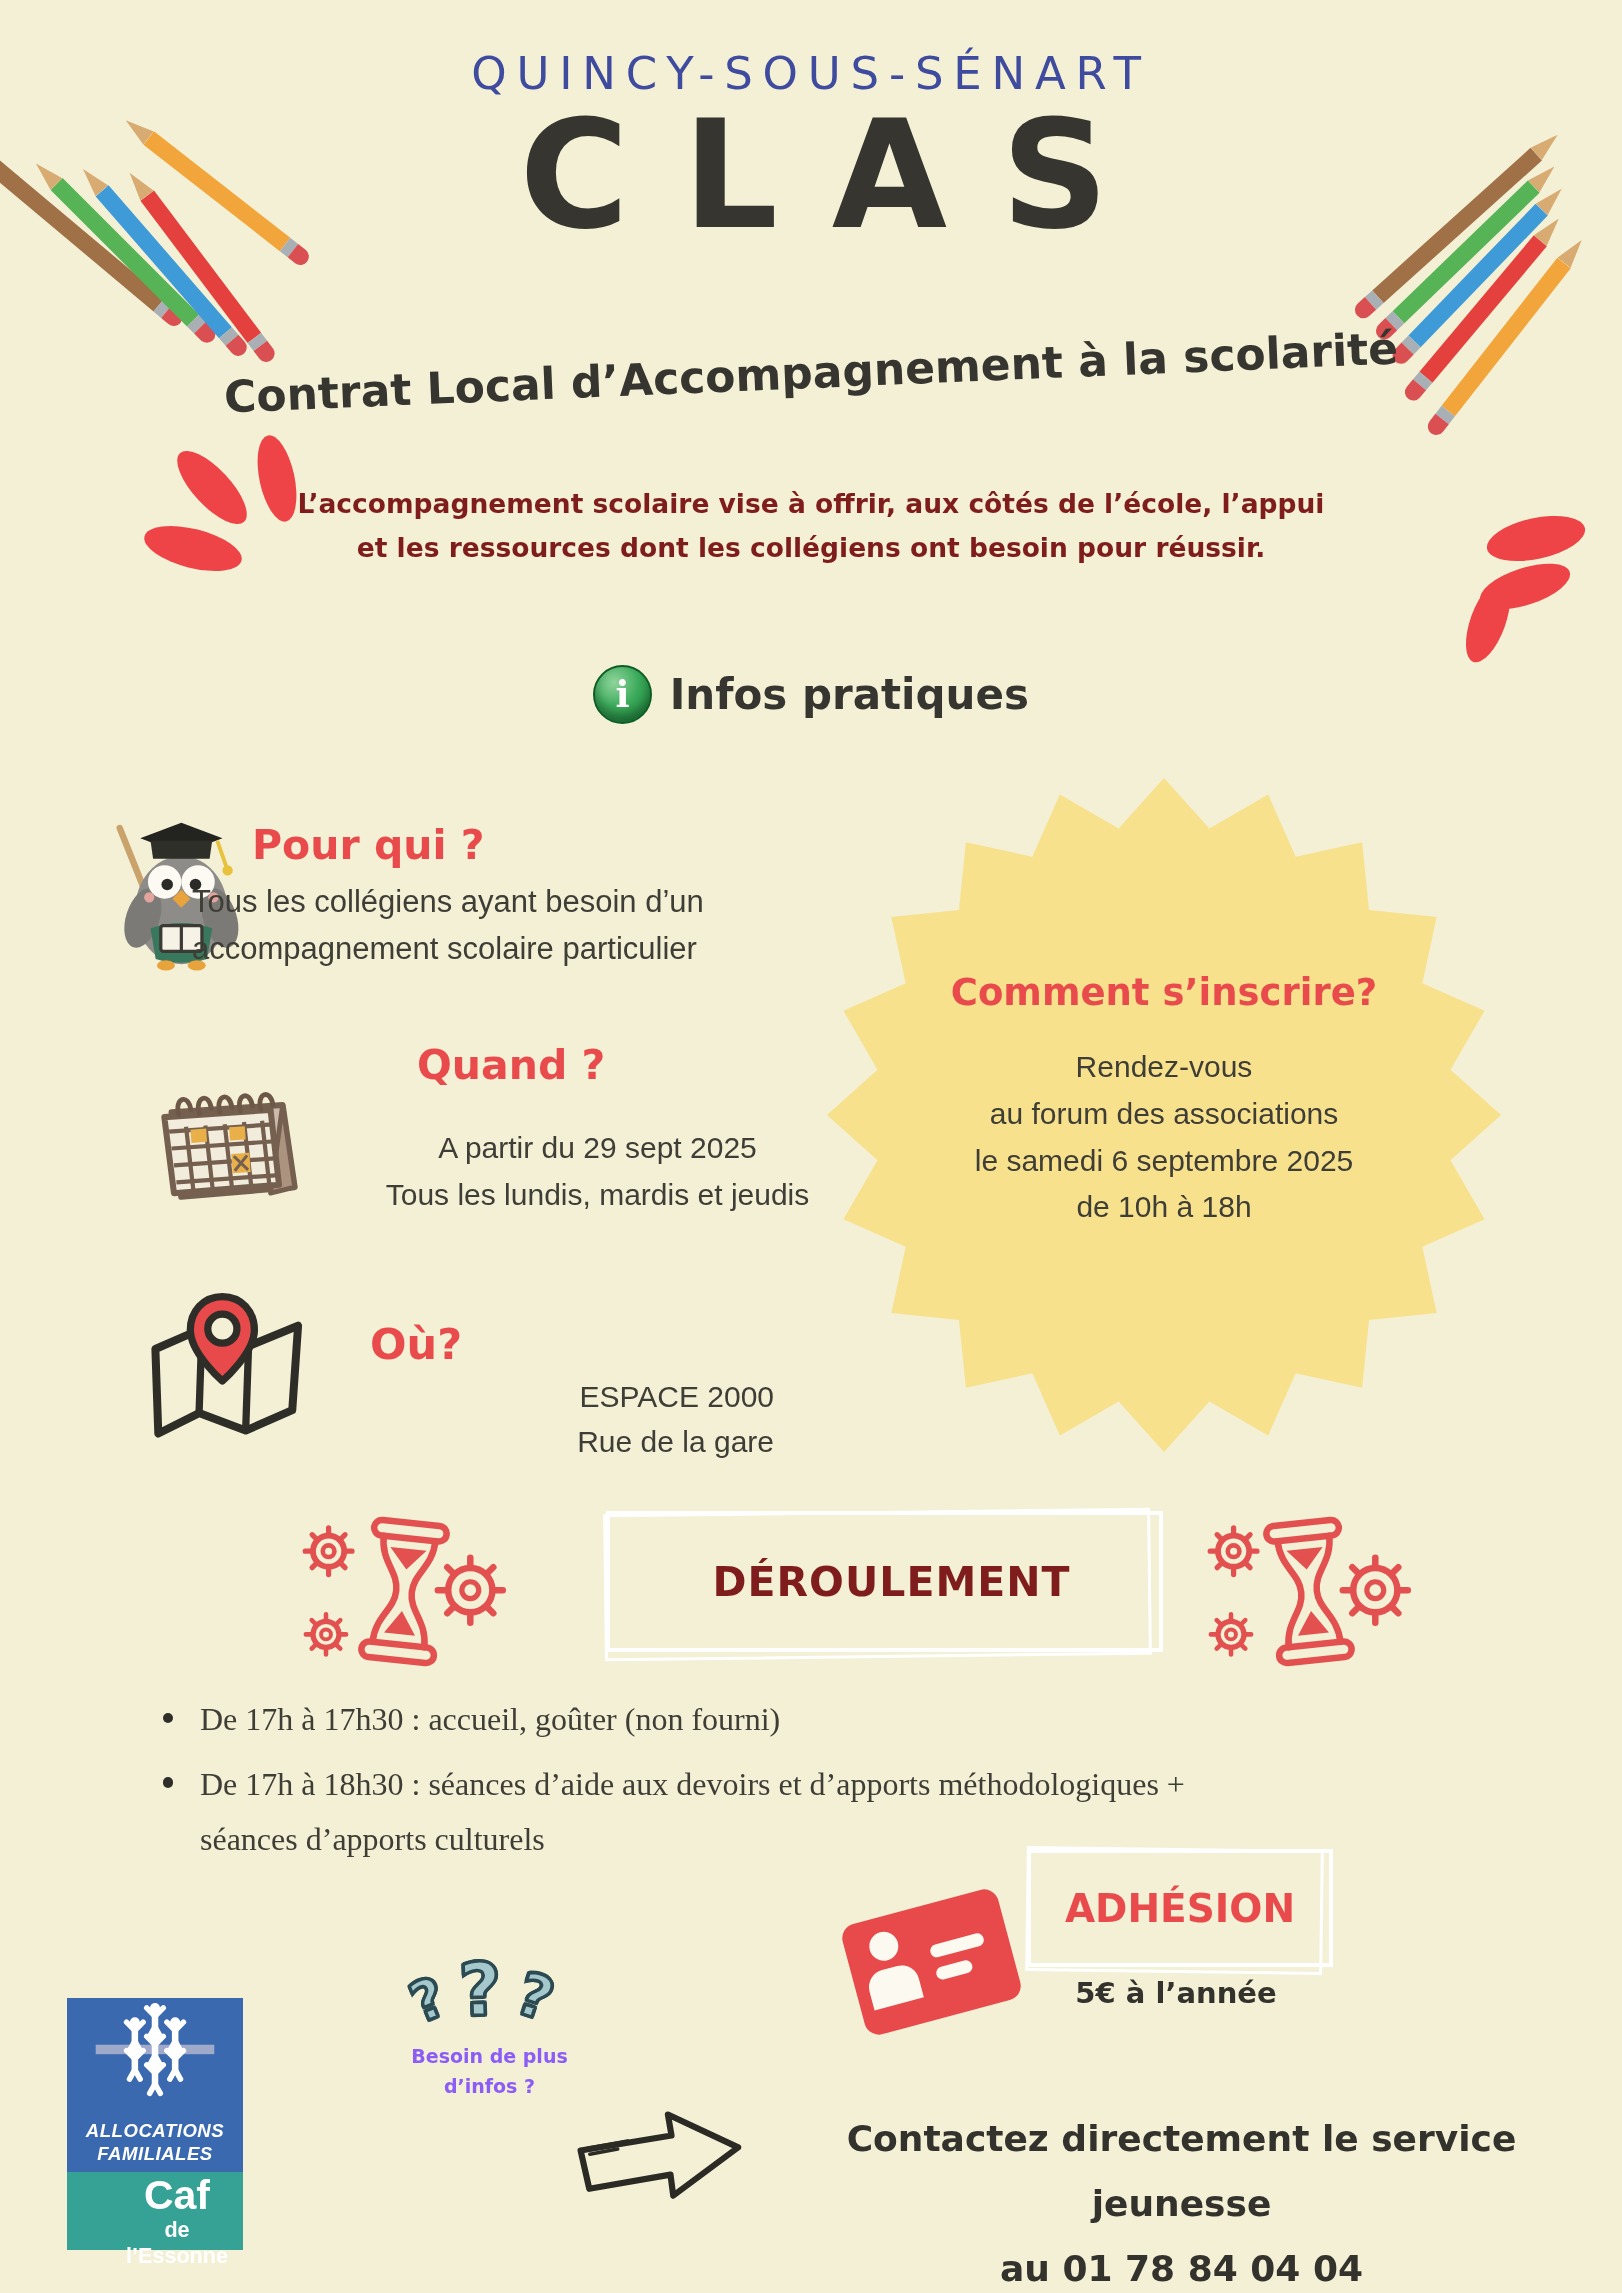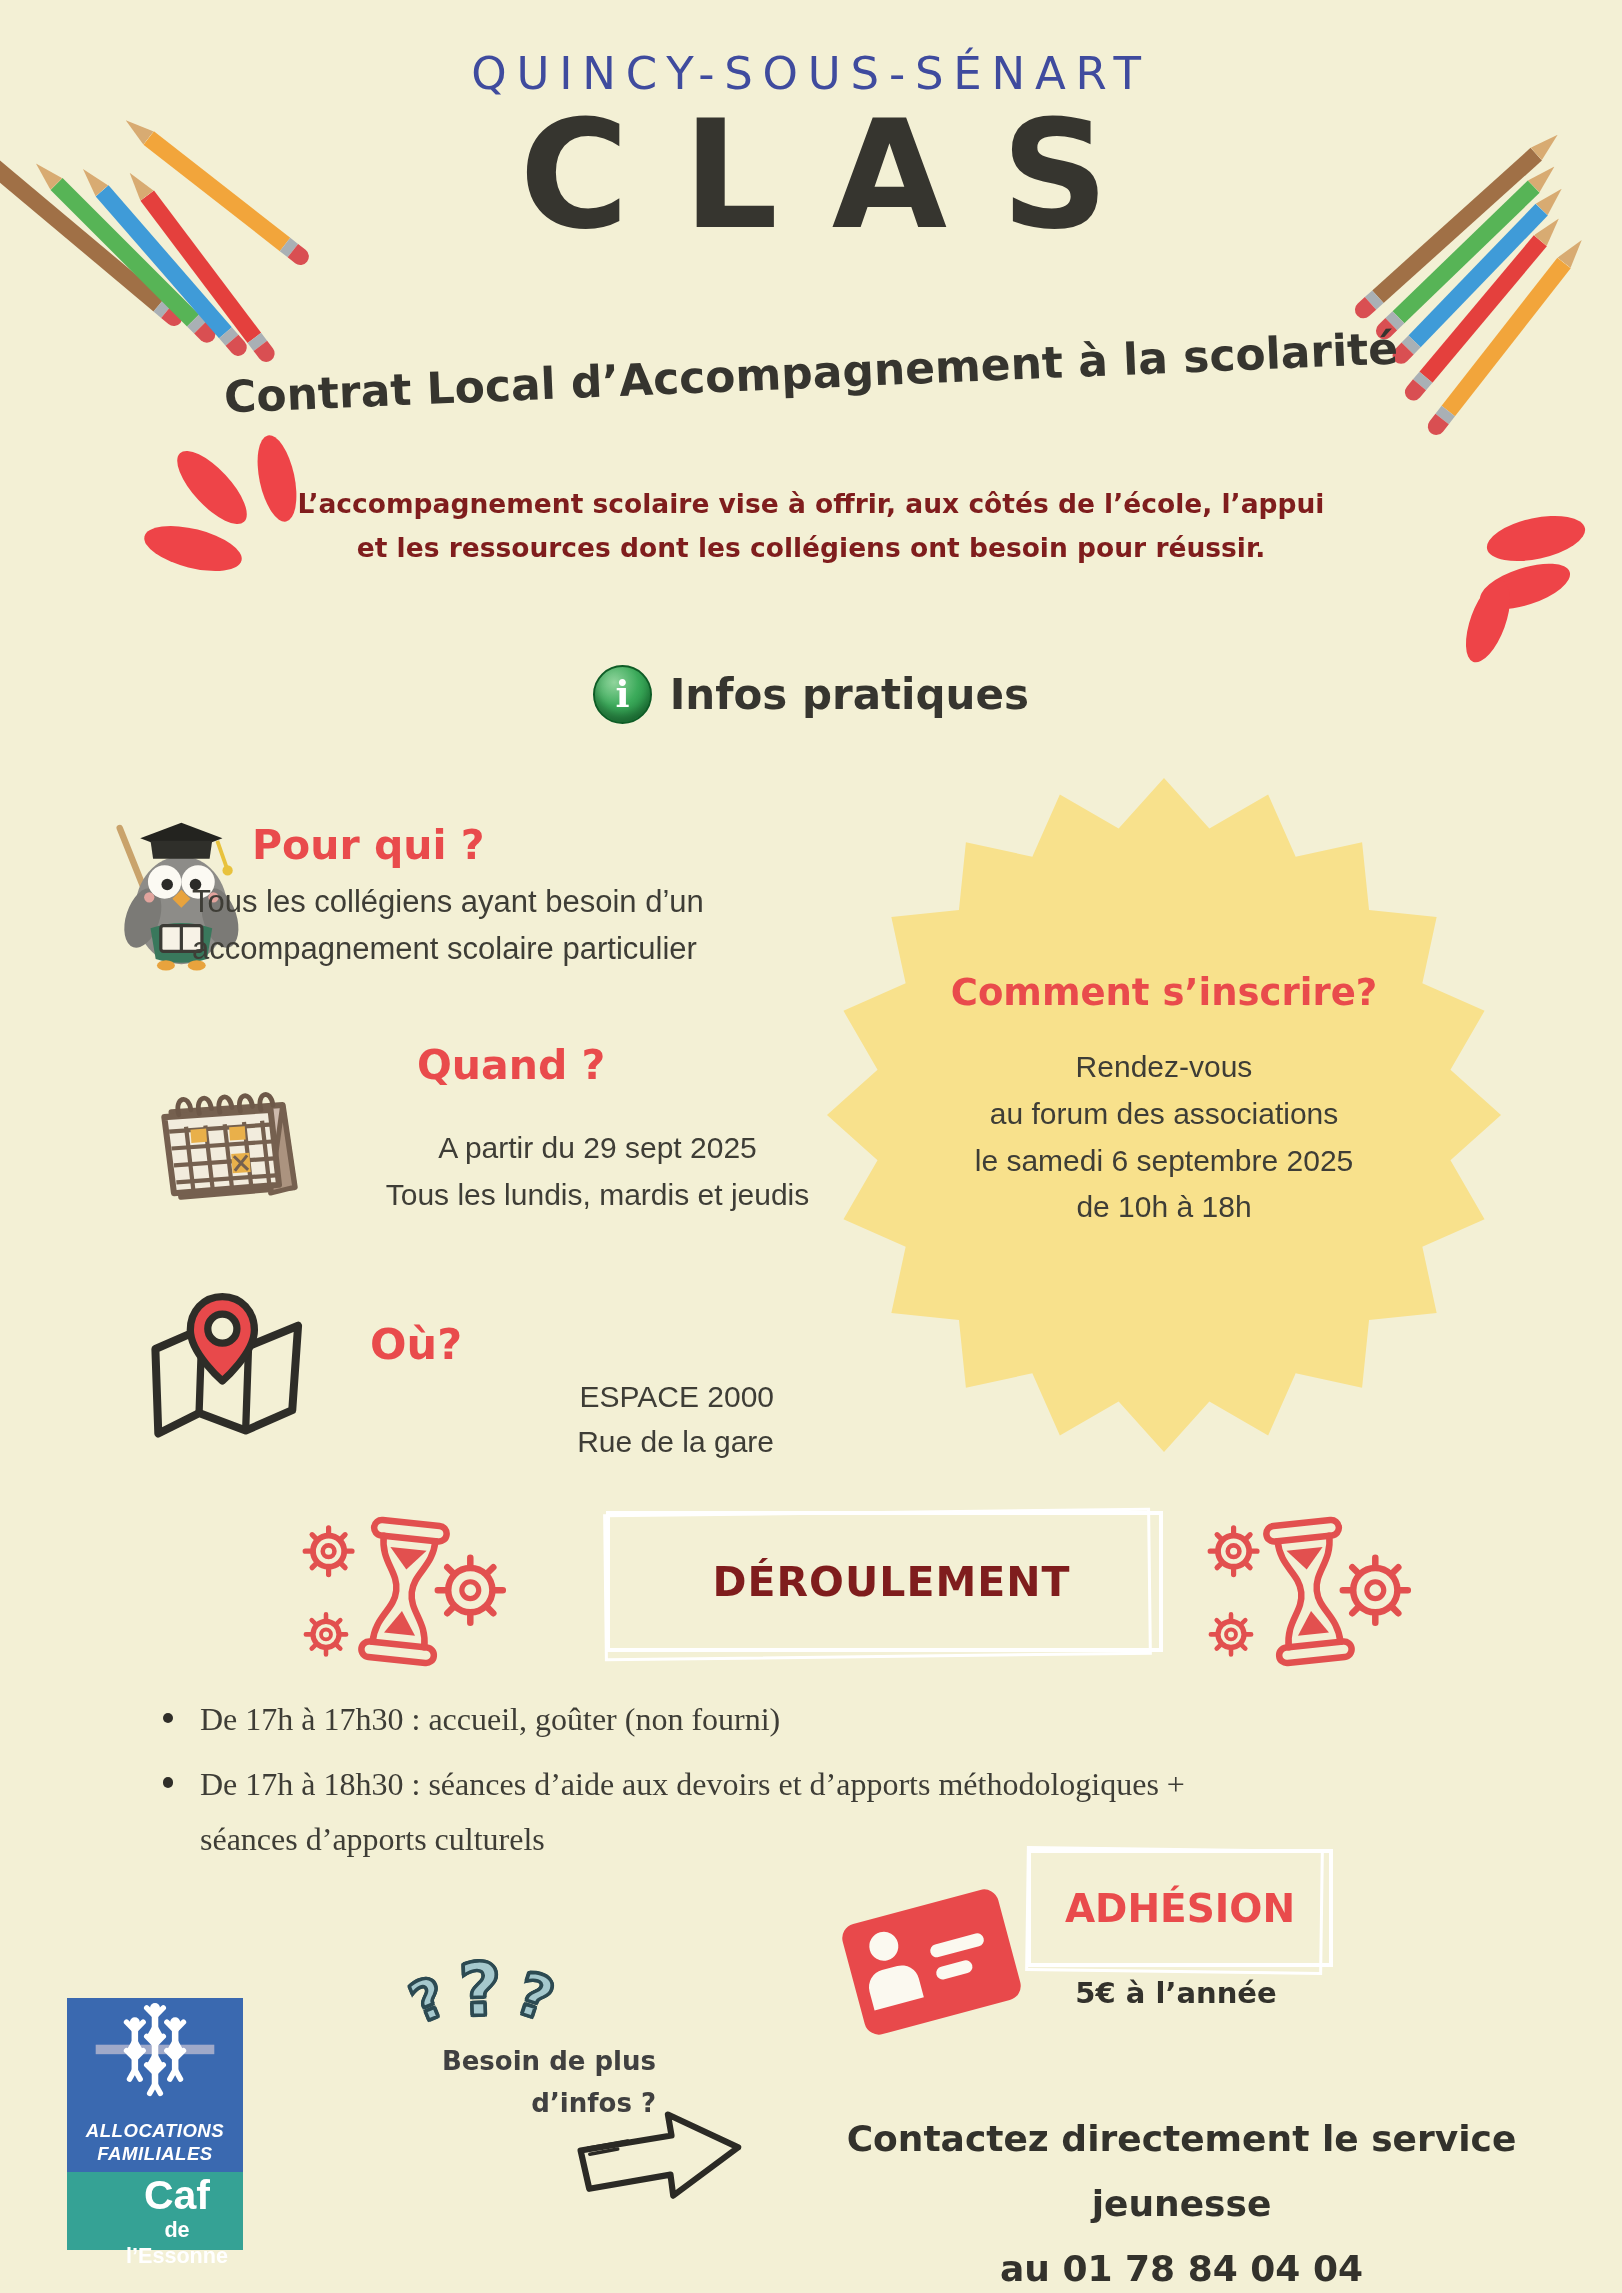--- a/index.html
+++ b/index.html
@@ -90,22 +90,22 @@
     border:3.9px solid #ffffff; transform:rotate(0.8deg); pointer-events:none; }
   .adh-title { font-family:"DejaVu Sans",sans-serif; font-weight:800; font-size:39px;
     color:#e94b4c; }
   .adh-price { position:absolute; left:1027px; top:1976px; width:298px; text-align:center;
     font-family:"DejaVu Sans",sans-serif; font-weight:800; font-size:29px; color:#33322c; }
 
   
   .qmark { position:absolute; font-family:"DejaVu Sans",sans-serif; font-weight:800;
     color:#a5c8cd; -webkit-text-stroke:3.4px #2c4a52;
     text-shadow:2px 0 0 #2c4a52,-2px 0 0 #2c4a52,0 2px 0 #2c4a52,0 -2px 0 #2c4a52; }
-  .besoin { position:absolute; left:323px; top:2041px; width:333px; text-align:right;
-    font-family:"DejaVu Sans",sans-serif; font-weight:800; font-size:26px; color:#404040;
+  .besoin { position:absolute; left:323px; top:2041px; width:333px; text-align:center;
+    font-family:"DejaVu Sans",sans-serif; font-weight:800; font-size:19px; color:#8b5cf6;
     line-height:1.6; }
   .contact { position:absolute; left:814px; top:2107px; width:735px; text-align:center;
     font-family:"DejaVu Sans",sans-serif; font-weight:800; font-size:36px; color:#33322c;
     line-height:1.8; }
 
   
   .caf { position:absolute; left:67px; top:1998px; width:176px; }
   .caf-blue { position:relative; height:174px; background:#3a69b0; }
   .caf-blue svg { position:absolute; top:3.9px; left:0; width:100%; height:102px; }
   .caf-alloc { position:absolute; bottom:6.9px; left:0; right:0; text-align:center;

